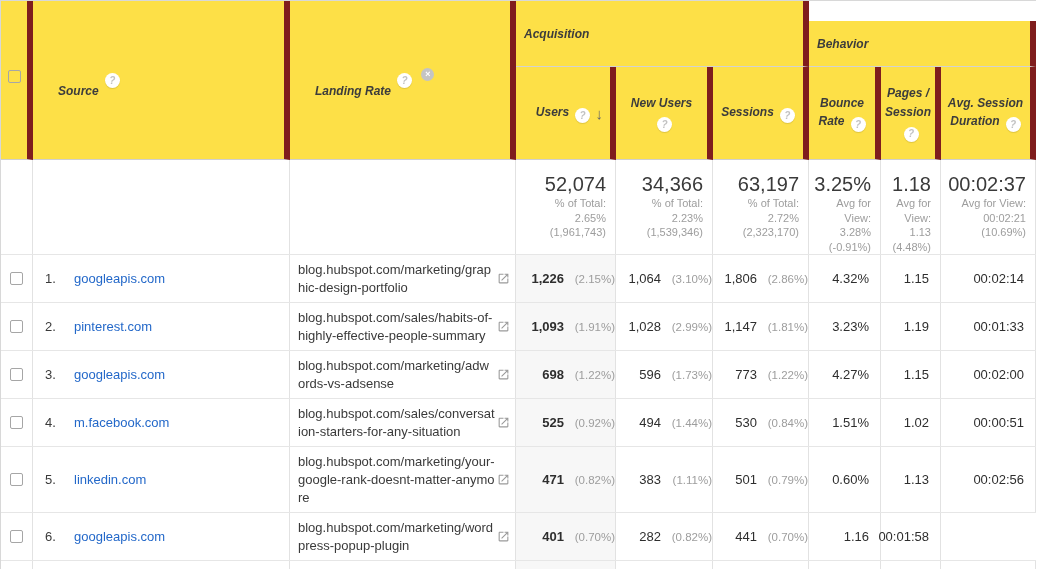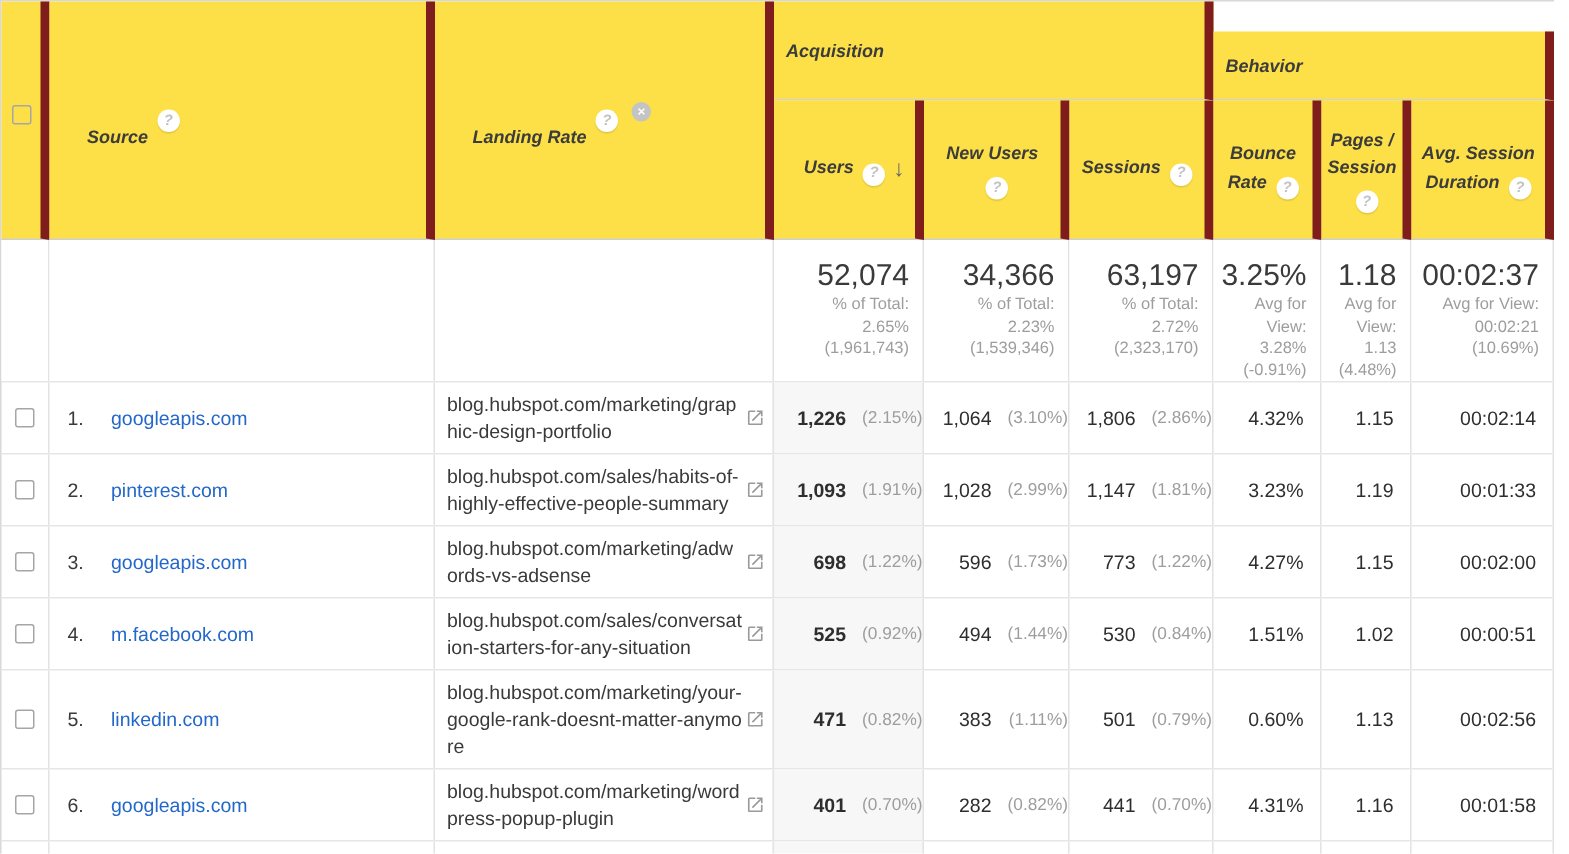--- a/index.html
+++ b/index.html
@@ -391,23 +391,20 @@
       </div>
       <div class="cell c-metric">
         <span class="val">282</span>
         <span class="pct">(0.82%)</span>
       </div>
       <div class="cell c-metric">
         <span class="val">441</span>
         <span class="pct">(0.70%)</span>
       </div>
       <div class="cell c-single">
-        <span>4.31%</span>
-      </div>
-      <div class="cell c-single">
         <span>1.16</span>
       </div>
       <div class="cell c-single">
         <span>00:01:58</span>
       </div>
     </div>
 
     <div class="grid row">
       <div class="cell c-check">
         

